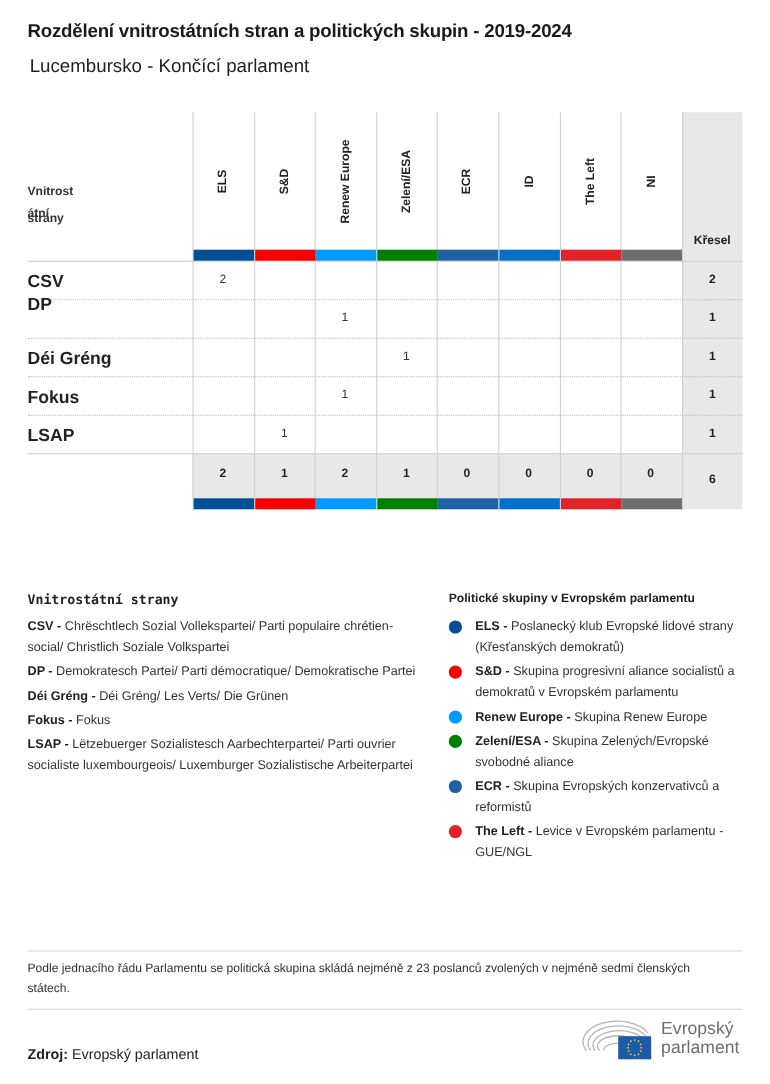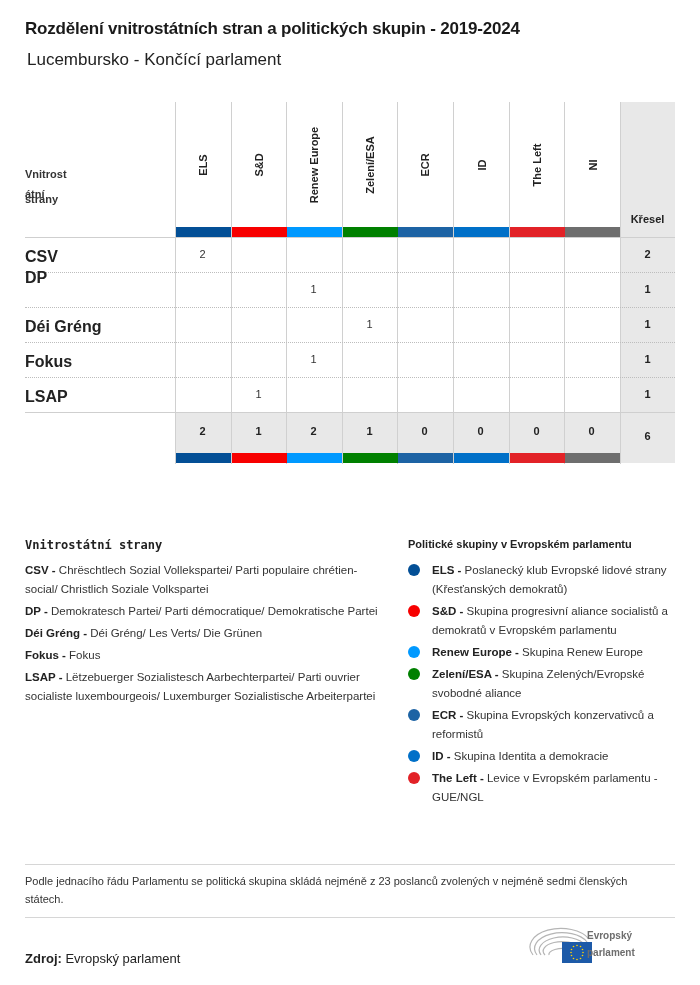--- a/index.html
+++ b/index.html
@@ -33,21 +33,21 @@
   .leg-right { position: absolute; left: 408px; top: 561px; width: 270px; font-size: 11.5px; line-height: 19px; color: #333; }
   .leg-right .item { position: relative; padding-left: 24px; margin-bottom: 3px; }
   .dot { position: absolute; left: 0; top: 3px; width: 12px; height: 12px; border-radius: 50%; }
   b { color: #222; }
 
   .divider { position: absolute; left: 25px; width: 650px; border-top: 1px solid #d6d6d6; }
   .note { position: absolute; left: 25px; top: 872px; width: 640px; font-size: 11px; line-height: 18px; color: #333; }
   .source { position: absolute; left: 25px; top: 951px; font-size: 13px; color: #222; }
   .source b { font-weight: bold; }
   .logo { position: absolute; left: 529px; top: 925px; width: 150px; height: 44px; }
-  .logo-text { position: absolute; left: 58px; top: 2px; font-size: 10px; font-weight: bold; color: #6d6d6d; line-height: 17px; }
+  .logo-text { position: absolute; left: 72px; top: 2px; font-size: 16px; font-weight: normal; color: #6d6d6d; line-height: 17px; }
 </style>
 </head>
 <body>
 
 <div class="title">Rozdělení vnitrostátních stran a politických skupin - 2019-2024</div>
 <div class="subtitle">Lucembursko - Končící parlament</div>
 
 <div class="tbl" id="tbl">
   <div class="kresel-bg"></div>
   <div class="totals-bg"></div>
@@ -145,21 +145,20 @@
     <div class="item"><b>LSAP -</b><span> Lëtzebuerger Sozialistesch Aarbechterpartei/ Parti ouvrier socialiste luxembourgeois/ Luxemburger Sozialistische Arbeiterpartei</span></div>
   </div>
 
 <div class="leg-right-title">Politické skupiny v Evropském parlamentu</div>
 <div class="leg-right" id="legRight">
     <div class="item"><span class="dot" style="background:#034f96"></span><b>ELS -</b><span> Poslanecký klub Evropské lidové strany (Křesťanských demokratů)</span></div>
     <div class="item"><span class="dot" style="background:#f70000"></span><b>S&amp;D -</b><span> Skupina progresivní aliance socialistů a demokratů v Evropském parlamentu</span></div>
     <div class="item"><span class="dot" style="background:#0099ff"></span><b>Renew Europe -</b><span> Skupina Renew Europe</span></div>
     <div class="item"><span class="dot" style="background:#008000"></span><b>Zelení/ESA -</b><span> Skupina Zelených/Evropské svobodné aliance</span></div>
     <div class="item"><span class="dot" style="background:#1d63a4"></span><b>ECR -</b><span> Skupina Evropských konzervativců a reformistů</span></div>
-    <div class="item"><span class="dot" style="background:#0070c8"></span><b>ID -</b><span> Skupina Identita a demokracie</span></div>
     <div class="item"><span class="dot" style="background:#e22227"></span><b>The Left -</b><span> Levice v Evropském parlamentu - GUE/NGL</span></div>
   </div>
 
 <div class="divider" style="top:864px"></div>
 <div class="note">Podle jednacího řádu Parlamentu se politická skupina skládá nejméně z 23 poslanců zvolených v nejméně sedmi členských státech.</div>
 <div class="divider" style="top:917px"></div>
 
 <div class="source"><b>Zdroj:</b><span> Evropský parlament</span></div>
 
 <div class="logo">

